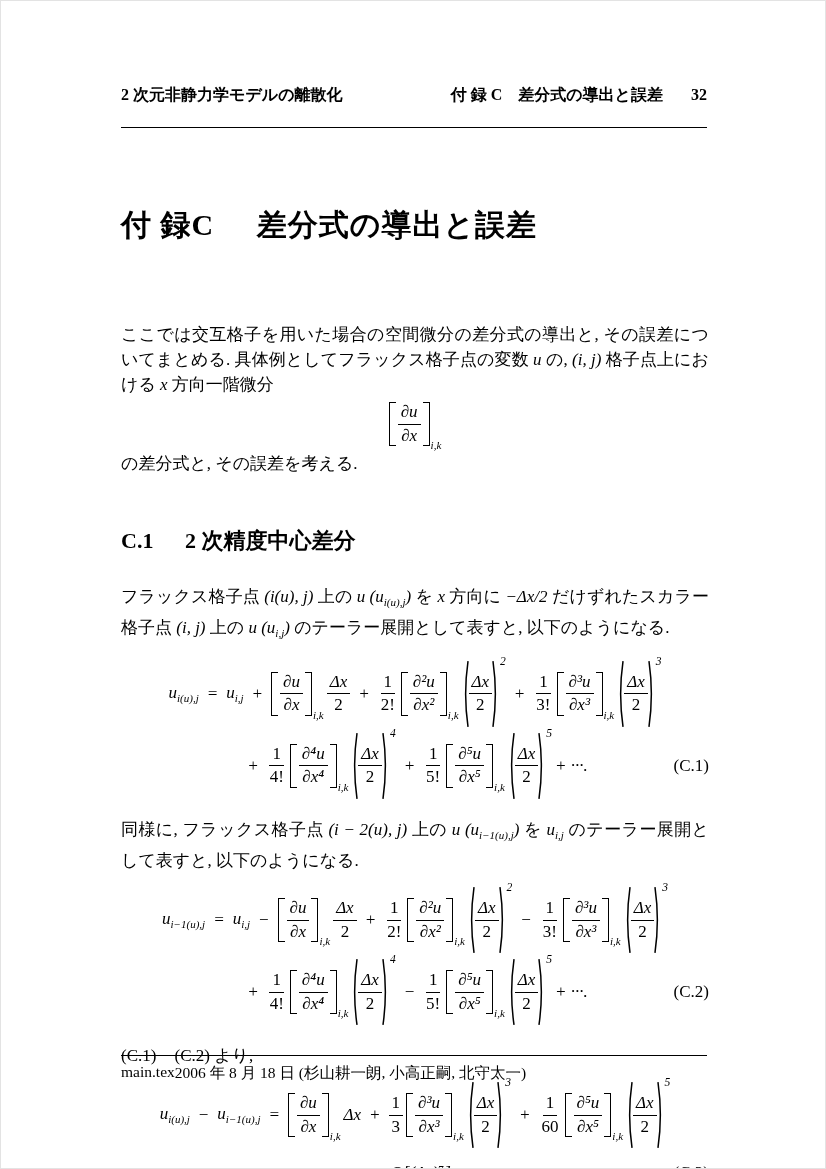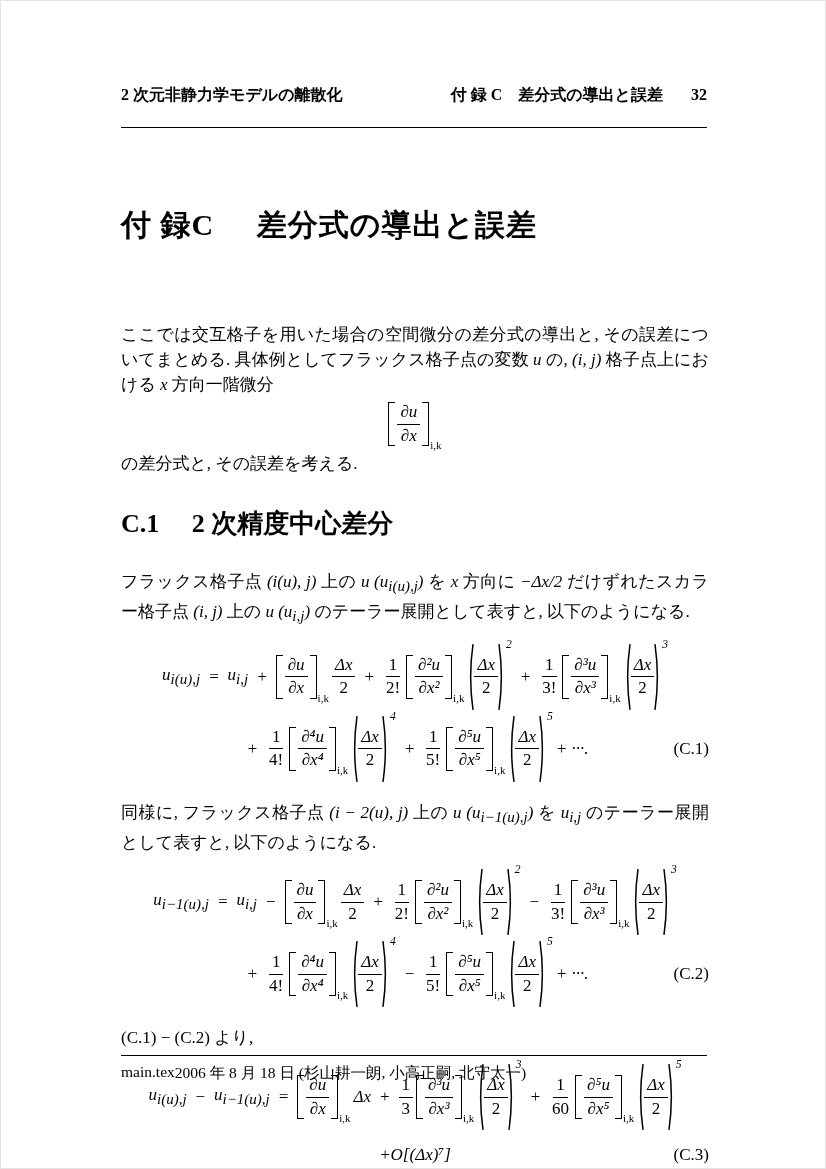--- a/index.html
+++ b/index.html
@@ -10,48 +10,48 @@
   .header{position:absolute;left:120px;right:118px;top:84px;display:flex;align-items:baseline;
           border-bottom:1.5px solid #000;padding-bottom:21px;font-size:16px;font-weight:bold;}
   .header .hl{flex:1;}
   .header .hc{margin-right:28px;}
   .footer{position:absolute;left:120px;right:118px;top:1054px;border-top:1px solid #000;
           padding-top:7px;display:flex;justify-content:flex-start;font-size:15.5px;}
   
   .content{position:absolute;top:112px;left:120px;width:588px;}
   .chapter{margin-top:92px;font-size:30px;font-weight:bold;letter-spacing:1px;}
   .chapter .chgap{margin-left:34px;}
-  .section{margin-top:30px;font-size:26px;font-weight:bold;}
+  .section{margin-top:50px;font-size:22px;font-weight:bold;}
   .section .secgap{margin-left:26px;}
   .para{margin:0;font-size:17px;line-height:25px;text-align:justify;}
   .p-intro{margin-top:76px;}
   .p-taylor{margin-top:28px;}
   .p-sub{margin-top:0;}
   
   .mi{font-style:italic;}
-  .msb{font-size:15px;font-style:italic;}
+  .msb{font-size:11px;font-style:italic;}
   .eq{margin:4px 0;}
   .eq-num{margin:12px 0 16px;}
   .eqline{position:relative;display:flex;align-items:center;justify-content:center;
           column-gap:3px;min-height:46px;margin:2px 0;font-size:17px;}
   .eqline.cont{min-height:42px;}
   .mt{white-space:nowrap;}
   .op{margin:0 5px;}
   .fr{display:inline-flex;flex-direction:column;align-items:center;font-style:italic;line-height:1.2;}
   .fn{padding:0 3px 1px;border-bottom:1px solid #000;}
   .fd{padding:1px 3px 0;}
   .up{font-style:normal;}
   .grp{display:inline-flex;align-items:stretch;}
   .grp .fr{align-self:center;}
   .lb,.rb{width:6px;border:1.5px solid #000;}
   .lb{border-right:none;margin-right:2px;}
   .rb{border-left:none;margin-left:2px;}
   .pp{width:7px;}
   .pp svg{width:100%;height:100%;display:block;}
-  .gsb{font-size:11px;align-self:flex-end;transform:translateY(38%);margin-left:1px;}
+  .gsb{font-size:11px;font-style:italic;align-self:flex-end;transform:translateY(38%);margin-left:1px;}
   .gsp{font-size:11.5px;font-style:italic;align-self:flex-start;transform:translateY(-32%);margin-left:1px;}
   .eqtag{position:absolute;right:0;top:50%;transform:translateY(-50%);font-style:normal;}
 </style>
 </head>
 <body>
 
 <div class="sheet">
 
   <div class="header">
     <span class="hl">2 次元非静力学モデルの離散化</span>

